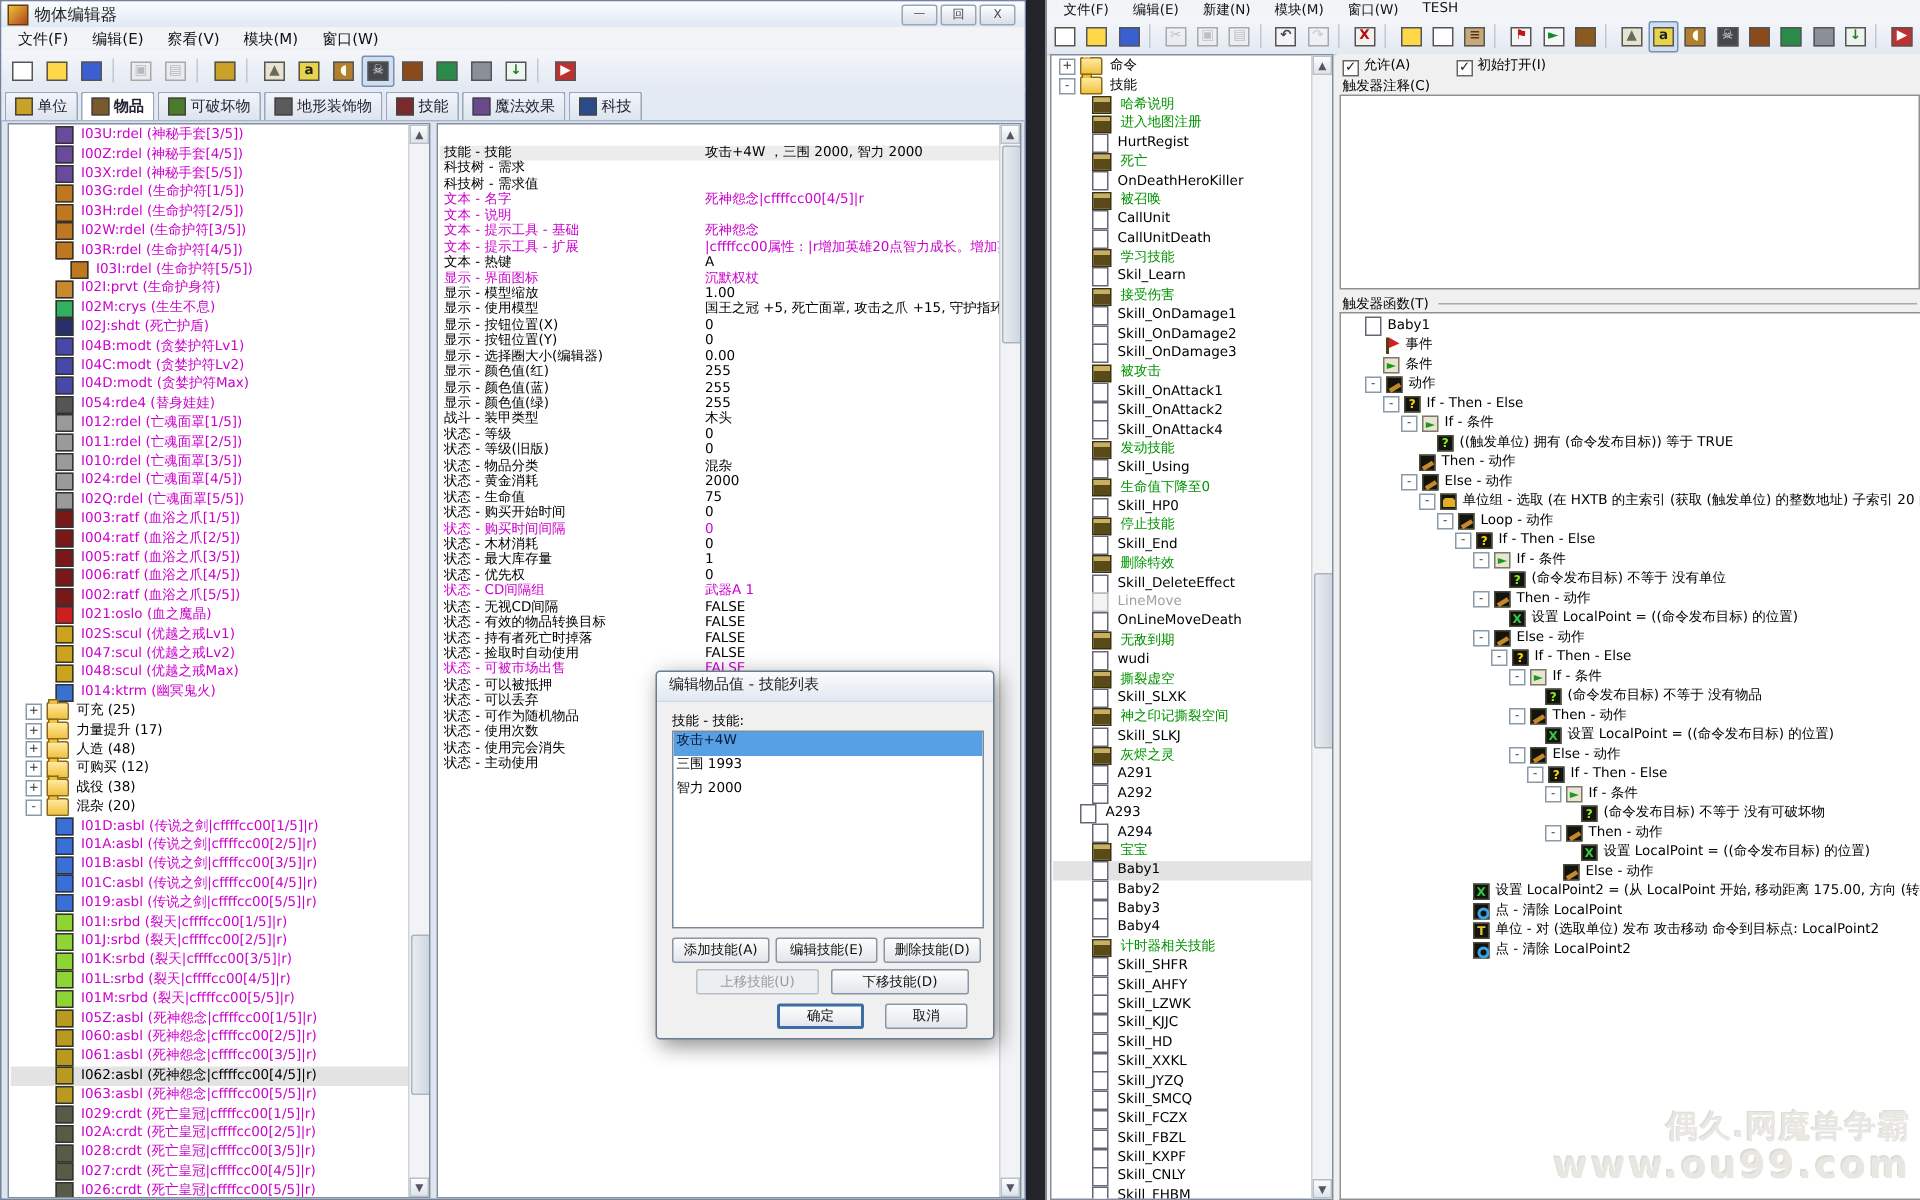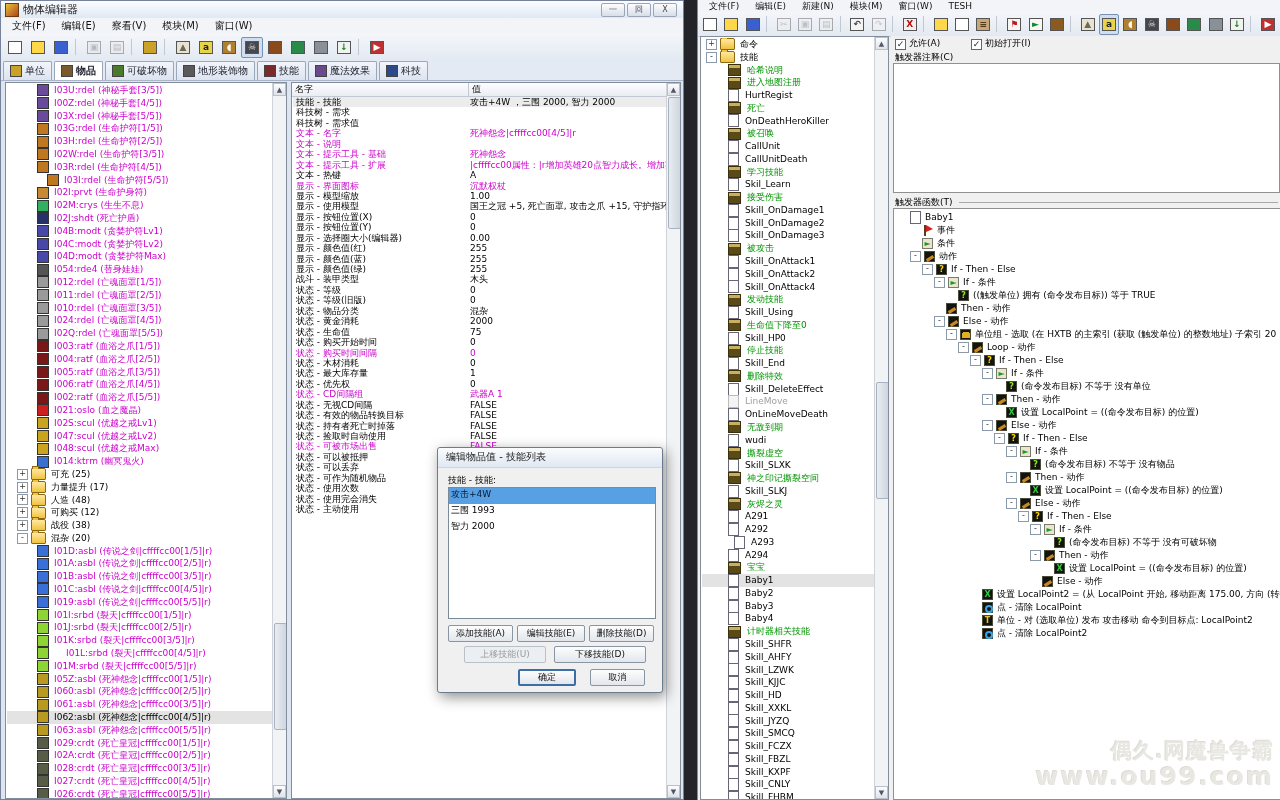--- a/index.html
+++ b/index.html
@@ -370,21 +370,21 @@
           <span class="lbl magenta">I01I:srbd (裂天|cffffcc00[1/5]|r)</span>
         </div>
         <div class="trow" style="padding-left: 30px;">
           <span class="itico" style="background: rgb(143, 212, 53);"></span>
           <span class="lbl magenta">I01J:srbd (裂天|cffffcc00[2/5]|r)</span>
         </div>
         <div class="trow" style="padding-left: 30px;">
           <span class="itico" style="background: rgb(143, 212, 53);"></span>
           <span class="lbl magenta">I01K:srbd (裂天|cffffcc00[3/5]|r)</span>
         </div>
-        <div class="trow" style="padding-left: 30px; gap: 12px;">
+        <div class="trow" style="padding-left: 30px;">
           <span class="itico" style="background: rgb(143, 212, 53);"></span>
           <span class="lbl magenta">I01L:srbd (裂天|cffffcc00[4/5]|r)</span>
         </div>
         <div class="trow" style="padding-left: 30px;">
           <span class="itico" style="background: rgb(143, 212, 53);"></span>
           <span class="lbl magenta">I01M:srbd (裂天|cffffcc00[5/5]|r)</span>
         </div>
         <div class="trow" style="padding-left: 30px;">
           <span class="itico" style="background: rgb(184, 154, 32);"></span>
           <span class="lbl magenta">I05Z:asbl (死神怨念|cffffcc00[1/5]|r)</span>
@@ -427,24 +427,20 @@
         </div>
       </div>
     <div class="vsb" style="right:0;top:0;bottom:0">
       <div class="arr" style="top:0">▲</div>
       <div class="thumb" style="top:540px;height:105px"></div>
       <div class="arr" style="bottom:0">▼</div>
     </div>
   </div>
 
   <div class="panel abs" style="left:290px;top:81px;right:2px;bottom:0">
-    <div class="phead">
-      <div style="width:177px">名字</div>
-      <div style="flex:1">值</div>
-    </div>
     <div id="propRows" style="position:absolute;left:1px;top:14px;right:14px;bottom:0;overflow:hidden">
         <div class="prow psel">
           <div class="pn">技能 - 技能</div>
           <div class="pv">攻击+4W ，三围 2000, 智力 2000</div>
         </div>
         <div class="prow">
           <div class="pn">科技树 - 需求</div>
           <div class="pv"></div>
         </div>
         <div class="prow">
@@ -852,21 +848,21 @@
           <span class="lbl green">灰烬之灵</span>
         </div>
         <div class="trow" style="height: 12.78px; line-height: 12.78px; padding-left: 26px;">
           <span class="pageico"></span>
           <span class="lbl">A291</span>
         </div>
         <div class="trow" style="height: 12.78px; line-height: 12.78px; padding-left: 26px;">
           <span class="pageico"></span>
           <span class="lbl">A292</span>
         </div>
-        <div class="trow" style="height: 12.78px; line-height: 12.78px; padding-left: 32px;">
+        <div class="trow" style="height: 12.78px; line-height: 12.78px; padding-left: 18px;">
           <span class="pageico"></span>
           <span class="lbl">A293</span>
         </div>
         <div class="trow" style="height: 12.78px; line-height: 12.78px; padding-left: 26px;">
           <span class="pageico"></span>
           <span class="lbl">A294</span>
         </div>
         <div class="trow" style="height: 12.78px; line-height: 12.78px; padding-left: 26px;">
           <span class="trigico"></span>
           <span class="lbl green">宝宝</span>

